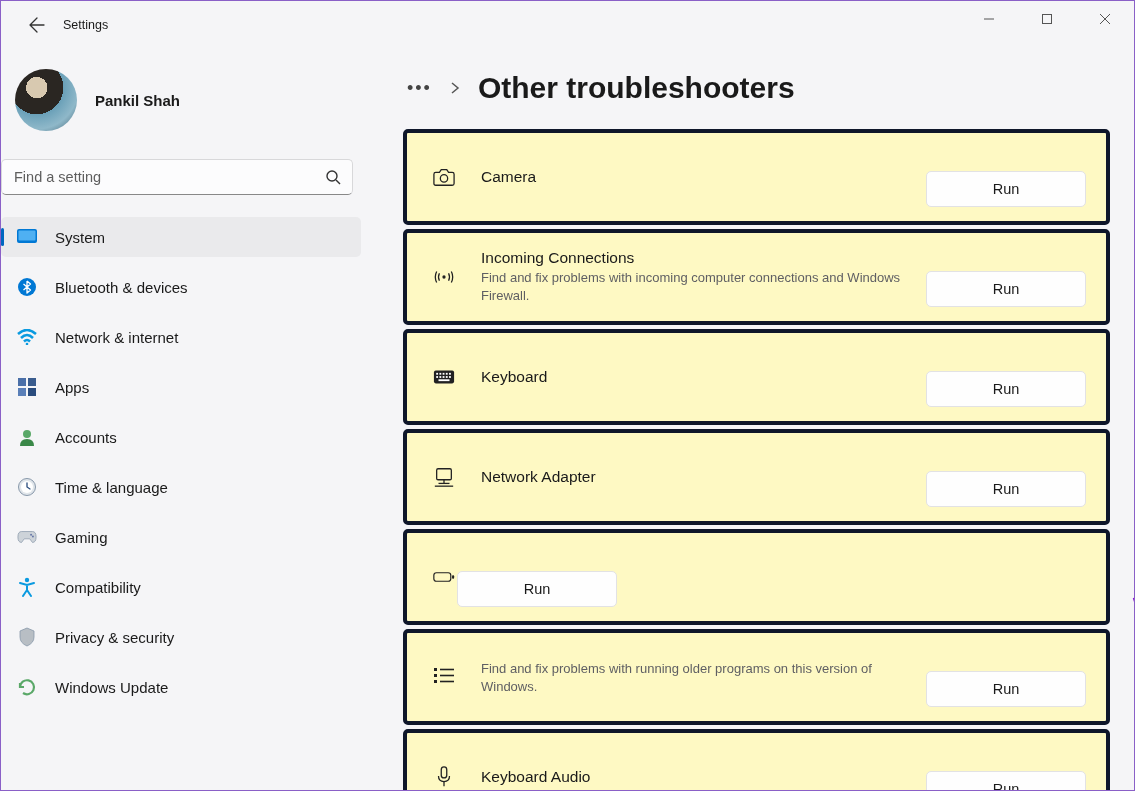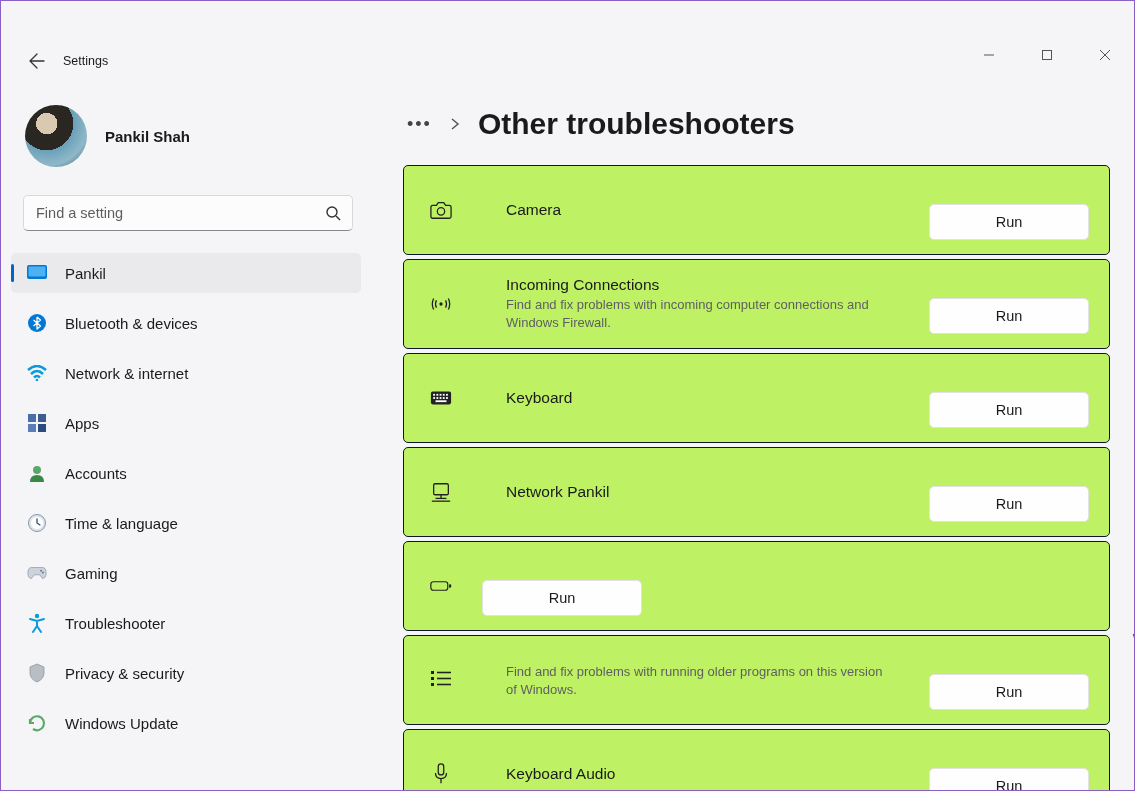--- a/index.html
+++ b/index.html
@@ -11,21 +11,20 @@
     overflow: hidden;
     border: 1px solid #8a60c7;
     position: relative;
   }
   .titlebar {
     height: 48px;
     display: flex;
     align-items: center;
     padding-left: 20px;
     position: relative;
-    margin-top: 36px;
   }
   .back-btn {
     width: 32px; height: 32px;
     display: flex; align-items: center; justify-content: center;
     cursor: default;
     color: #333;
   }
   .back-btn svg { width: 16px; height: 16px; }
   .title-text { font-size: 12.5px; color: #1a1a1a; margin-left: 10px; }
   .window-controls {
@@ -41,36 +40,35 @@
 
   .body-grid {
     display: flex;
     height: calc(100% - 48px);
   }
 
   
   .sidebar {
     width: 370px;
     flex-shrink: 0;
-    padding-left: 10px;
     padding-right: 10px;
   }
   .profile {
     display: flex; align-items: center;
     padding: 20px 14px 28px 14px;
   }
   .avatar {
     width: 62px; height: 62px; border-radius: 50%;
     background: radial-gradient(circle at 35% 30%, #d8c9b0 0%, #d8c9b0 18%, #2a2622 18%, #2a2622 45%, #6aa0b8 45%, #8fb8c9 70%, #3a5c6e 100%);
     flex-shrink: 0;
   }
   .username { font-size: 15px; font-weight: 600; margin-left: 18px; color: #1a1a1a; }
   .search-wrap {
     position: relative;
-    margin: 0 8px 22px 12px;
+    margin: 0 8px 22px 0;
   }
   .search-input {
     width: 100%; height: 36px;
     border: 1px solid #d8d8da;
     border-bottom: 1.5px solid #888;
     border-radius: 5px;
     background: #fcfcfd;
     padding: 0 40px 0 12px;
     font-size: 14.5px;
     color: #555;
@@ -119,28 +117,27 @@
   }
   .breadcrumb .dots {
     font-size: 18px; letter-spacing: 2px; color: #444;
     margin-right: 18px;
   }
   .breadcrumb .chev { color: #555; margin-right: 18px; }
   .page-title { font-size: 30px; font-weight: 600; color: #1a1a1a; }
 
   .cards { display: flex; flex-direction: column; gap: 4px; }
   .card {
-    background: #bef264;
-    border: 1px solid #0f172a;
+    background: #fef9c3;
+    border: 4px solid #0f172a;
     border-radius: 5px;
     min-height: 70px;
     display: flex;
     align-items: center;
     padding: 14px 20px 14px 24px;
-    gap: 28px;
   }
   .card-icon {
     width: 26px; height: 26px; color: #222;
     display: flex; align-items: center; justify-content: center;
     flex-shrink: 0;
   }
   .card-icon svg { width: 22px; height: 22px; }
   .card-body { margin-left: 24px; flex: 1; padding-right: 16px; }
   .card-title { font-size: 15.5px; color: #1a1a1a; }
   .card-desc { font-size: 13px; color: #5f5f63; margin-top: 2px; line-height: 1.35; }
@@ -208,21 +205,21 @@
     </div>
 
     <ul class="nav">
       <li class="nav-item active">
         <span class="nav-icon">
           <svg width="20" height="16" viewBox="0 0 20 16">
               <rect x="0" y="0" width="20" height="14" rx="2" fill="#0078d4"></rect>
               <rect x="1.5" y="1.5" width="17" height="10" rx="1" fill="#4fb0f2"></rect>
             </svg>
         </span>
-        <span class="nav-label">Pankil</span>
+        <span class="nav-label">System</span>
       </li>
       <li class="nav-item">
         <span class="nav-icon">
           <svg width="20" height="20" viewBox="0 0 20 20">
               <circle cx="10" cy="10" r="9" fill="#0078d4"></circle>
               <path d="M10 4 L13.5 7 L10 10 L10 4 M10 10 L13.5 13 L10 16 L10 10 M6.5 7 L10 10 M6.5 13 L10 10" stroke="#fff" stroke-width="1.3" fill="none" stroke-linejoin="round"></path>
             </svg>
         </span>
         <span class="nav-label">Bluetooth &amp; devices</span>
       </li>
@@ -277,21 +274,21 @@
         </span>
         <span class="nav-label">Gaming</span>
       </li>
       <li class="nav-item">
         <span class="nav-icon">
           <svg width="18" height="20" viewBox="0 0 18 20">
               <circle cx="9" cy="3" r="2.2" fill="#0a9ae0"></circle>
               <path d="M2 6 L9 8 L16 6 M9 8 L9 13 M9 13 L5 19 M9 13 L13 19" stroke="#0a9ae0" stroke-width="2" fill="none" stroke-linecap="round"></path>
             </svg>
         </span>
-        <span class="nav-label">Troubleshooter</span>
+        <span class="nav-label">Compatibility</span>
       </li>
       <li class="nav-item">
         <span class="nav-icon">
           <svg width="16" height="20" viewBox="0 0 16 20">
               <path d="M8 1 L15 4 L15 10 Q15 16 8 19 Q1 16 1 10 L1 4 Z" fill="#b8bec4" stroke="#8898aa" stroke-width="0.8"></path>
             </svg>
         </span>
         <span class="nav-label">Privacy &amp; security</span>
       </li>
       <li class="nav-item">
@@ -371,21 +368,21 @@
       <div class="card">
         <span class="card-icon">
           <svg viewBox="0 0 24 22">
               <rect x="4" y="2" width="16" height="12" rx="1.5" stroke="currentColor" stroke-width="1.4" fill="none"></rect>
               <line x1="12" y1="14" x2="12" y2="18" stroke="currentColor" stroke-width="1.4"></line>
               <line x1="6" y1="18" x2="18" y2="18" stroke="currentColor" stroke-width="1.4"></line>
               <line x1="2" y1="21" x2="22" y2="21" stroke="currentColor" stroke-width="1.4"></line>
             </svg>
         </span>
         <div class="card-body">
-          <div class="card-title">Network Pankil</div>
+          <div class="card-title">Network Adapter</div>
         </div>
         <button class="run-btn">Run</button>
       </div>
 
       <div class="card">
         <span class="card-icon">
           <svg viewBox="0 0 26 14">
               <rect x="1" y="2" width="20" height="10" rx="3" stroke="currentColor" stroke-width="1.4" fill="none"></rect>
               <rect x="22.5" y="5" width="2.5" height="4" rx="1" fill="currentColor"></rect>
             </svg>

